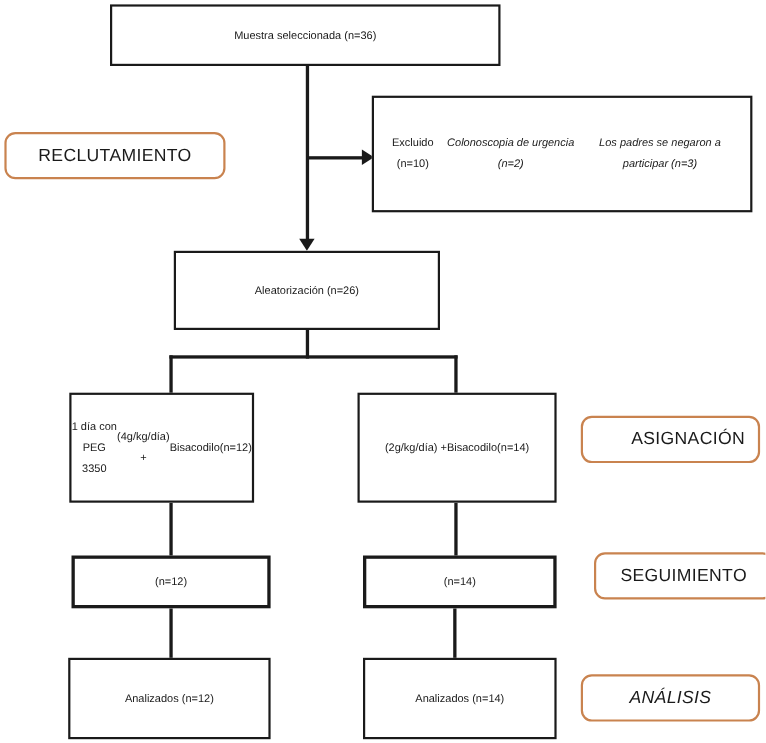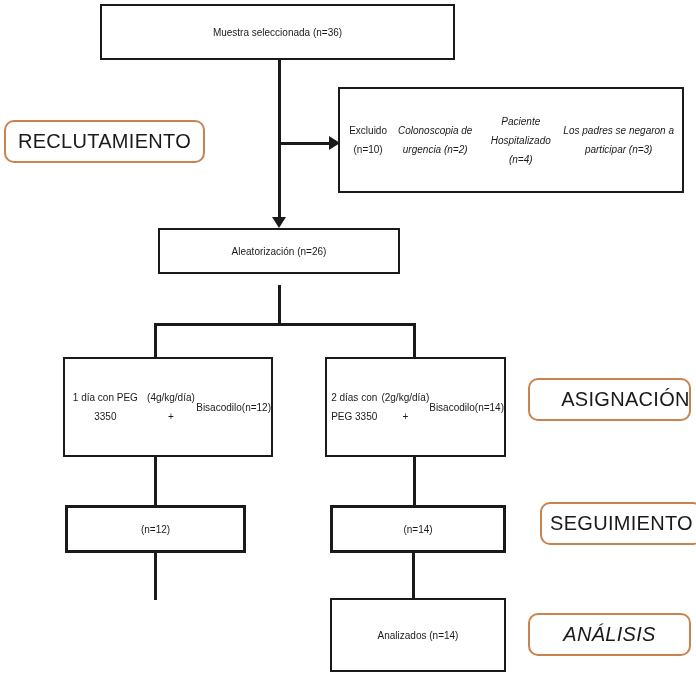--- a/index.html
+++ b/index.html
@@ -26,21 +26,21 @@
   .box.thick{border-width:3px;}
   .stage-label{
     position:absolute;
     border:2px solid #c9834f;
     border-radius:10px;
     background:#ffffff;
     display:flex;
     align-items:center;
     justify-content:center;
     text-align:left;
-    font-size:20px;
+    font-size:16px;
     letter-spacing:0.3px;
     box-sizing:border-box;
   }
   .vline,.hline{position:absolute;background:#1a1a1a;}
   .vline{width:3px;}
   .hline{height:3px;}
   .arrow-down{
     position:absolute;width:0;height:0;
     border-left:7px solid transparent;
     border-right:7px solid transparent;
@@ -77,50 +77,51 @@
   <div class="vline" style="left:154px;top:553px;height:47px;"></div>
   <div class="vline" style="left:412px;top:553px;height:47px;"></div>
 
   <div class="box" style="left:100px;top:4px;width:355px;height:56px;">
     <span>Muestra seleccionada (n=36)</span>
   </div>
 
   <div class="box multiline" style="left:338px;top:87px;width:346px;height:106px;padding:4px 6px;">
     <span class="excl-title">Excluido (n=10)</span>
     <span class="excl-reason">Colonoscopia de urgencia (n=2)</span>
-    <span class="excl-reason">Paciente Hospitalizado (n=4)</span>
     <span class="excl-reason">Los padres se negaron a participar (n=3)</span>
   </div>
 
-  <div class="box" style="left:158px;top:228px;width:242px;height:46px;">
+  <div class="box" style="left:158px;top:228px;width:242px;height:72px;">
     <span>Aleatorización (n=26)</span>
   </div>
 
-  <div class="box multiline" style="left:63px;top:357px;width:210px;height:100px;">
+  <div class="box multiline" style="left:63px;top:357px;width:168px;height:100px;">
     <span>1 día con PEG 3350</span>
     <span>(4g/kg/día) +</span>
     <span>Bisacodilo</span>
     <span>(n=12)</span>
   </div>
 
   <div class="box multiline" style="left:325px;top:357px;width:181px;height:100px;">
-    <span>2 días con PEG 3350</span>
     <span>(2g/kg/día) +</span>
     <span>Bisacodilo</span>
     <span>(n=14)</span>
   </div>
 
   <div class="box thick" style="left:65px;top:505px;width:181px;height:48px;">
     <span>(n=12)</span>
   </div>
 
   <div class="box thick" style="left:330px;top:505px;width:176px;height:48px;">
     <span>(n=14)</span>
   </div>
 
+  <div class="box" style="left:62px;top:598px;width:184px;height:74px;">
+    <span>Analizados (n=12)</span>
+  </div>
 
   <div class="box" style="left:330px;top:598px;width:176px;height:74px;align-items:center;">
     <span>Analizados (n=14)</span>
   </div>
 
   <div class="stage-label" style="left:4px;top:120px;width:201px;height:43px;">
     <span>RECLUTAMIENTO</span>
   </div>
 
   <div class="stage-label" style="left:528px;top:378px;width:163px;height:43px;padding-left:32px;">

